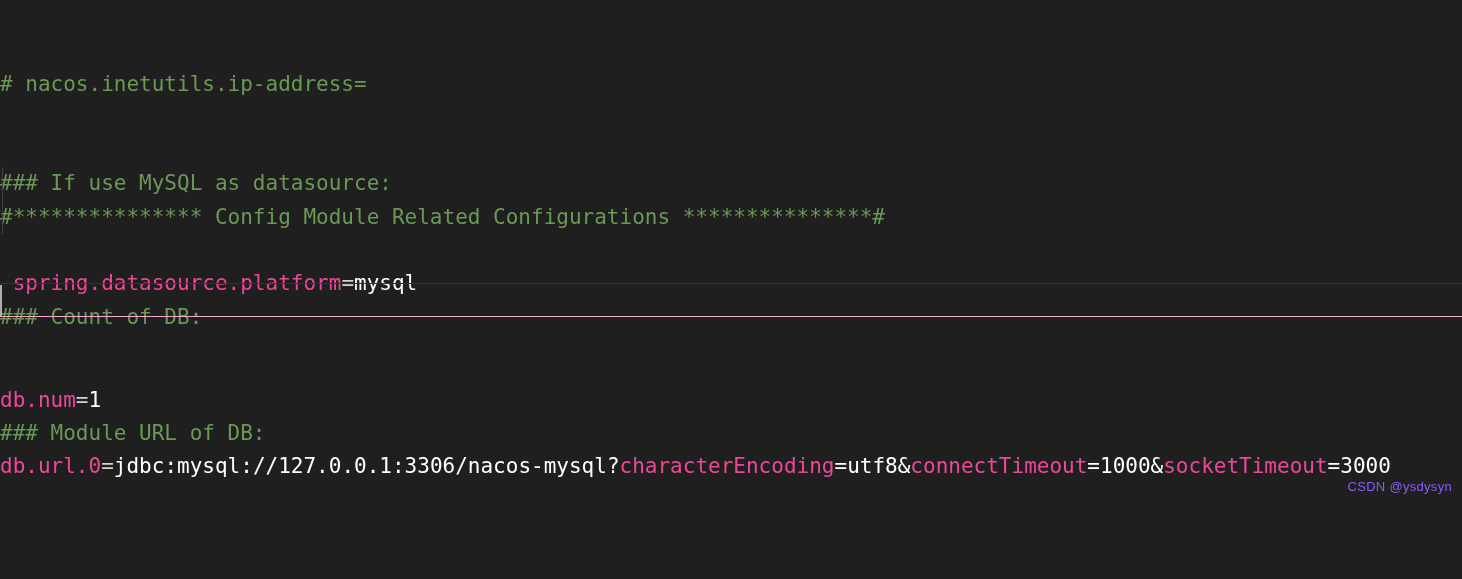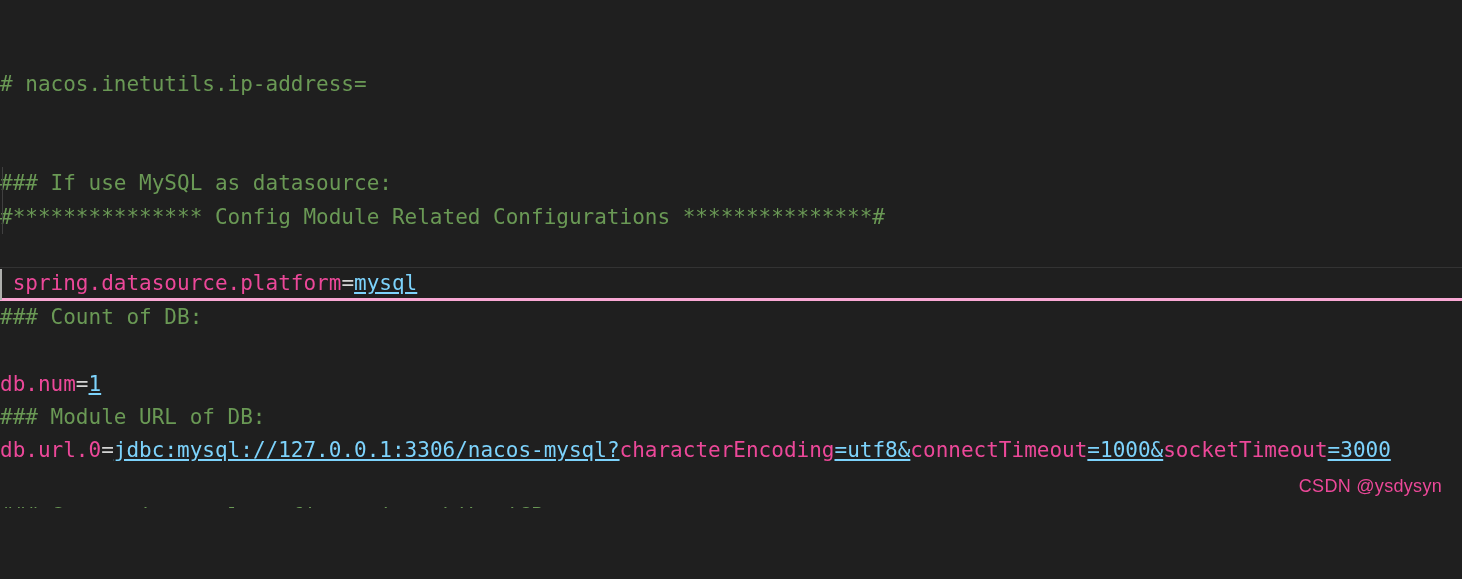--- a/index.html
+++ b/index.html
@@ -37,28 +37,29 @@
     position: relative;
     display: block;
     white-space: pre;
     height: 33.3px;
     line-height: 33.3px;
   }
   
   .line.active {
     box-sizing: border-box;
     border-top: 1px solid #333333;
-    border-bottom: 3px solid #f9a8d4;
+    border-bottom: 1px solid #f9a8d4;
     background: transparent;
+    margin-top: 16px;
   }
   
   .tok-comment { color: #6a9955; }
   .tok-key     { color: #ec4899; }
   .tok-eq      { color: #d4d4d4; }
-  .tok-val     { color: #7dd3fc; text-decoration: underline; }
+  .tok-val     { color: #ffffff; }
   .tok-valplain{ color: #d4d4d4; }
   
   .indent-guide {
     position: absolute;
     left: 2px;
     top: 0;
     width: 1px;
     height: 33.3px;
     background: #404040;
   }
@@ -66,25 +67,25 @@
   .caret {
     position: absolute;
     left: 0px;
     top: 1px;
     width: 2px;
     height: 31px;
     background: #aeafad;
   }
   .watermark {
     position: absolute;
-    right: 20px;
+    right: 10px;
     bottom: 5px;
-    color: #ec4899;
+    color: #8b5cf6;
     font-family: "Liberation Sans", sans-serif;
-    font-size: 18px;
+    font-size: 13px;
     letter-spacing: 0.3px;
     user-select: none;
   }
 </style>
 </head>
 <body>
 
 <div id="editor">
 
   <div class="code-area">

